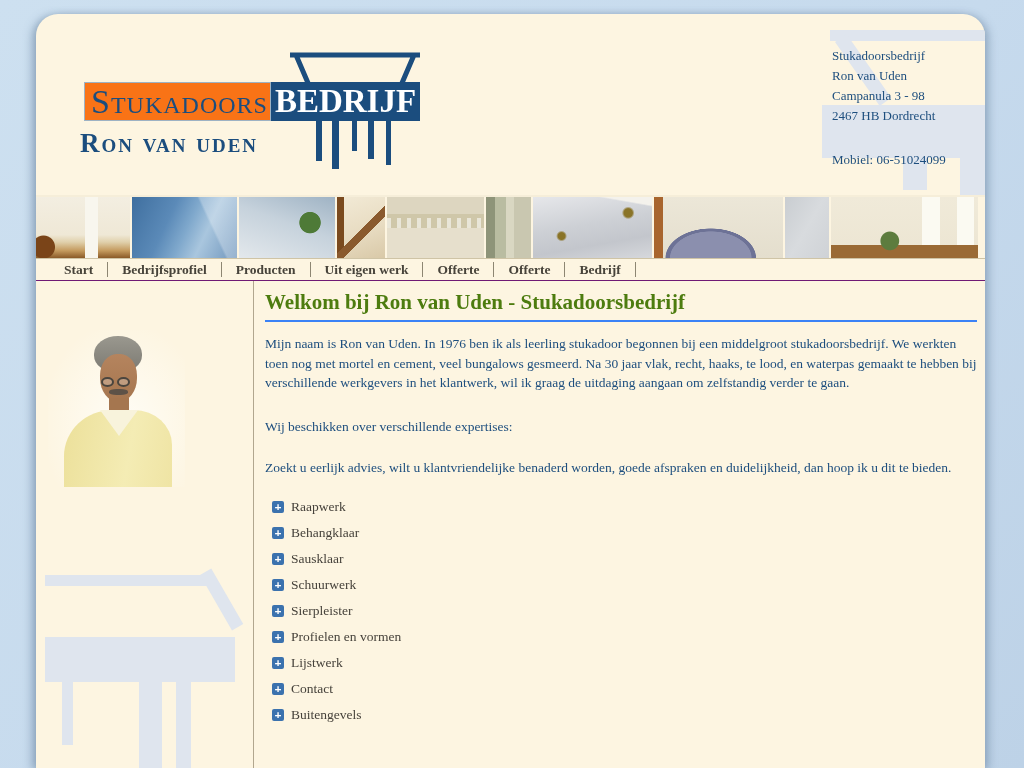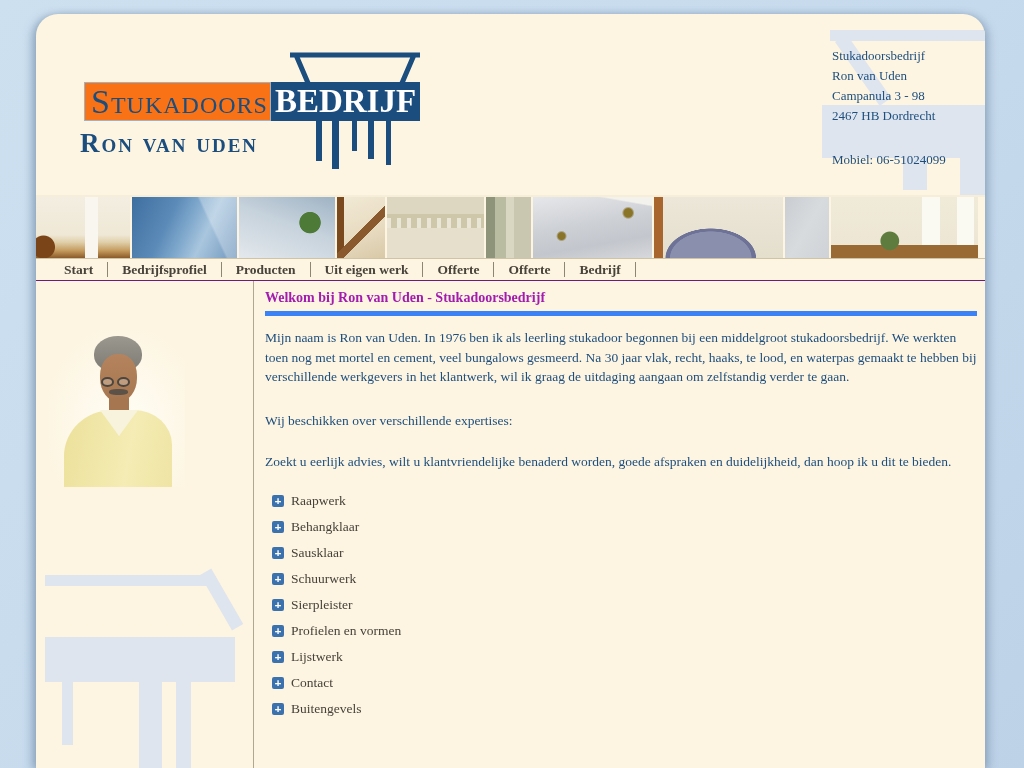--- a/index.html
+++ b/index.html
@@ -126,22 +126,22 @@
   
   .wm-bl-bar{left:9px;top:294px;width:164px;height:11px;}
   .wm-bl-diag{left:164px;top:294px;width:13px;height:64px;transform:rotate(-30deg);transform-origin:top left;}
   .wm-bl-block{left:9px;top:356px;width:190px;height:45px;}
   .wm-bl-leg1{left:26px;top:401px;width:11px;height:63px;}
   .wm-bl-leg2{left:103px;top:401px;width:23px;height:86px;}
   .wm-bl-leg3{left:140px;top:401px;width:15px;height:86px;}
   
   .main{margin-left:229px;margin-right:8px;}
   .page-title{
-    margin:0;padding:9px 0 5px 0;font-size:14px;font-weight:bold;color:#a21caf;
-    border-bottom:5px solid #3b82f6;
+    margin:0;padding:9px 0 5px 0;font-size:21px;font-weight:bold;color:#4d7c0f;
+    border-bottom:2px solid #3b82f6;
   }
   .body-text{color:#1d4e7e;font-size:13.5px;line-height:19.5px;margin:12px 0 0 0;}
   .para-gap{margin-top:22px;}
   .expertise-list{list-style:none;margin:16px 0 0 0;padding:0;}
   .expertise-item{display:flex;align-items:center;height:26px;cursor:pointer;}
   .plus-icon{
     width:12px;height:12px;background:#3b72ae;border-radius:2px;color:#fff;
     font-family:"DejaVu Sans Mono",monospace;font-size:11px;line-height:12px;
     text-align:center;font-weight:bold;margin:0 7px 0 7px;flex:0 0 auto;
   }

